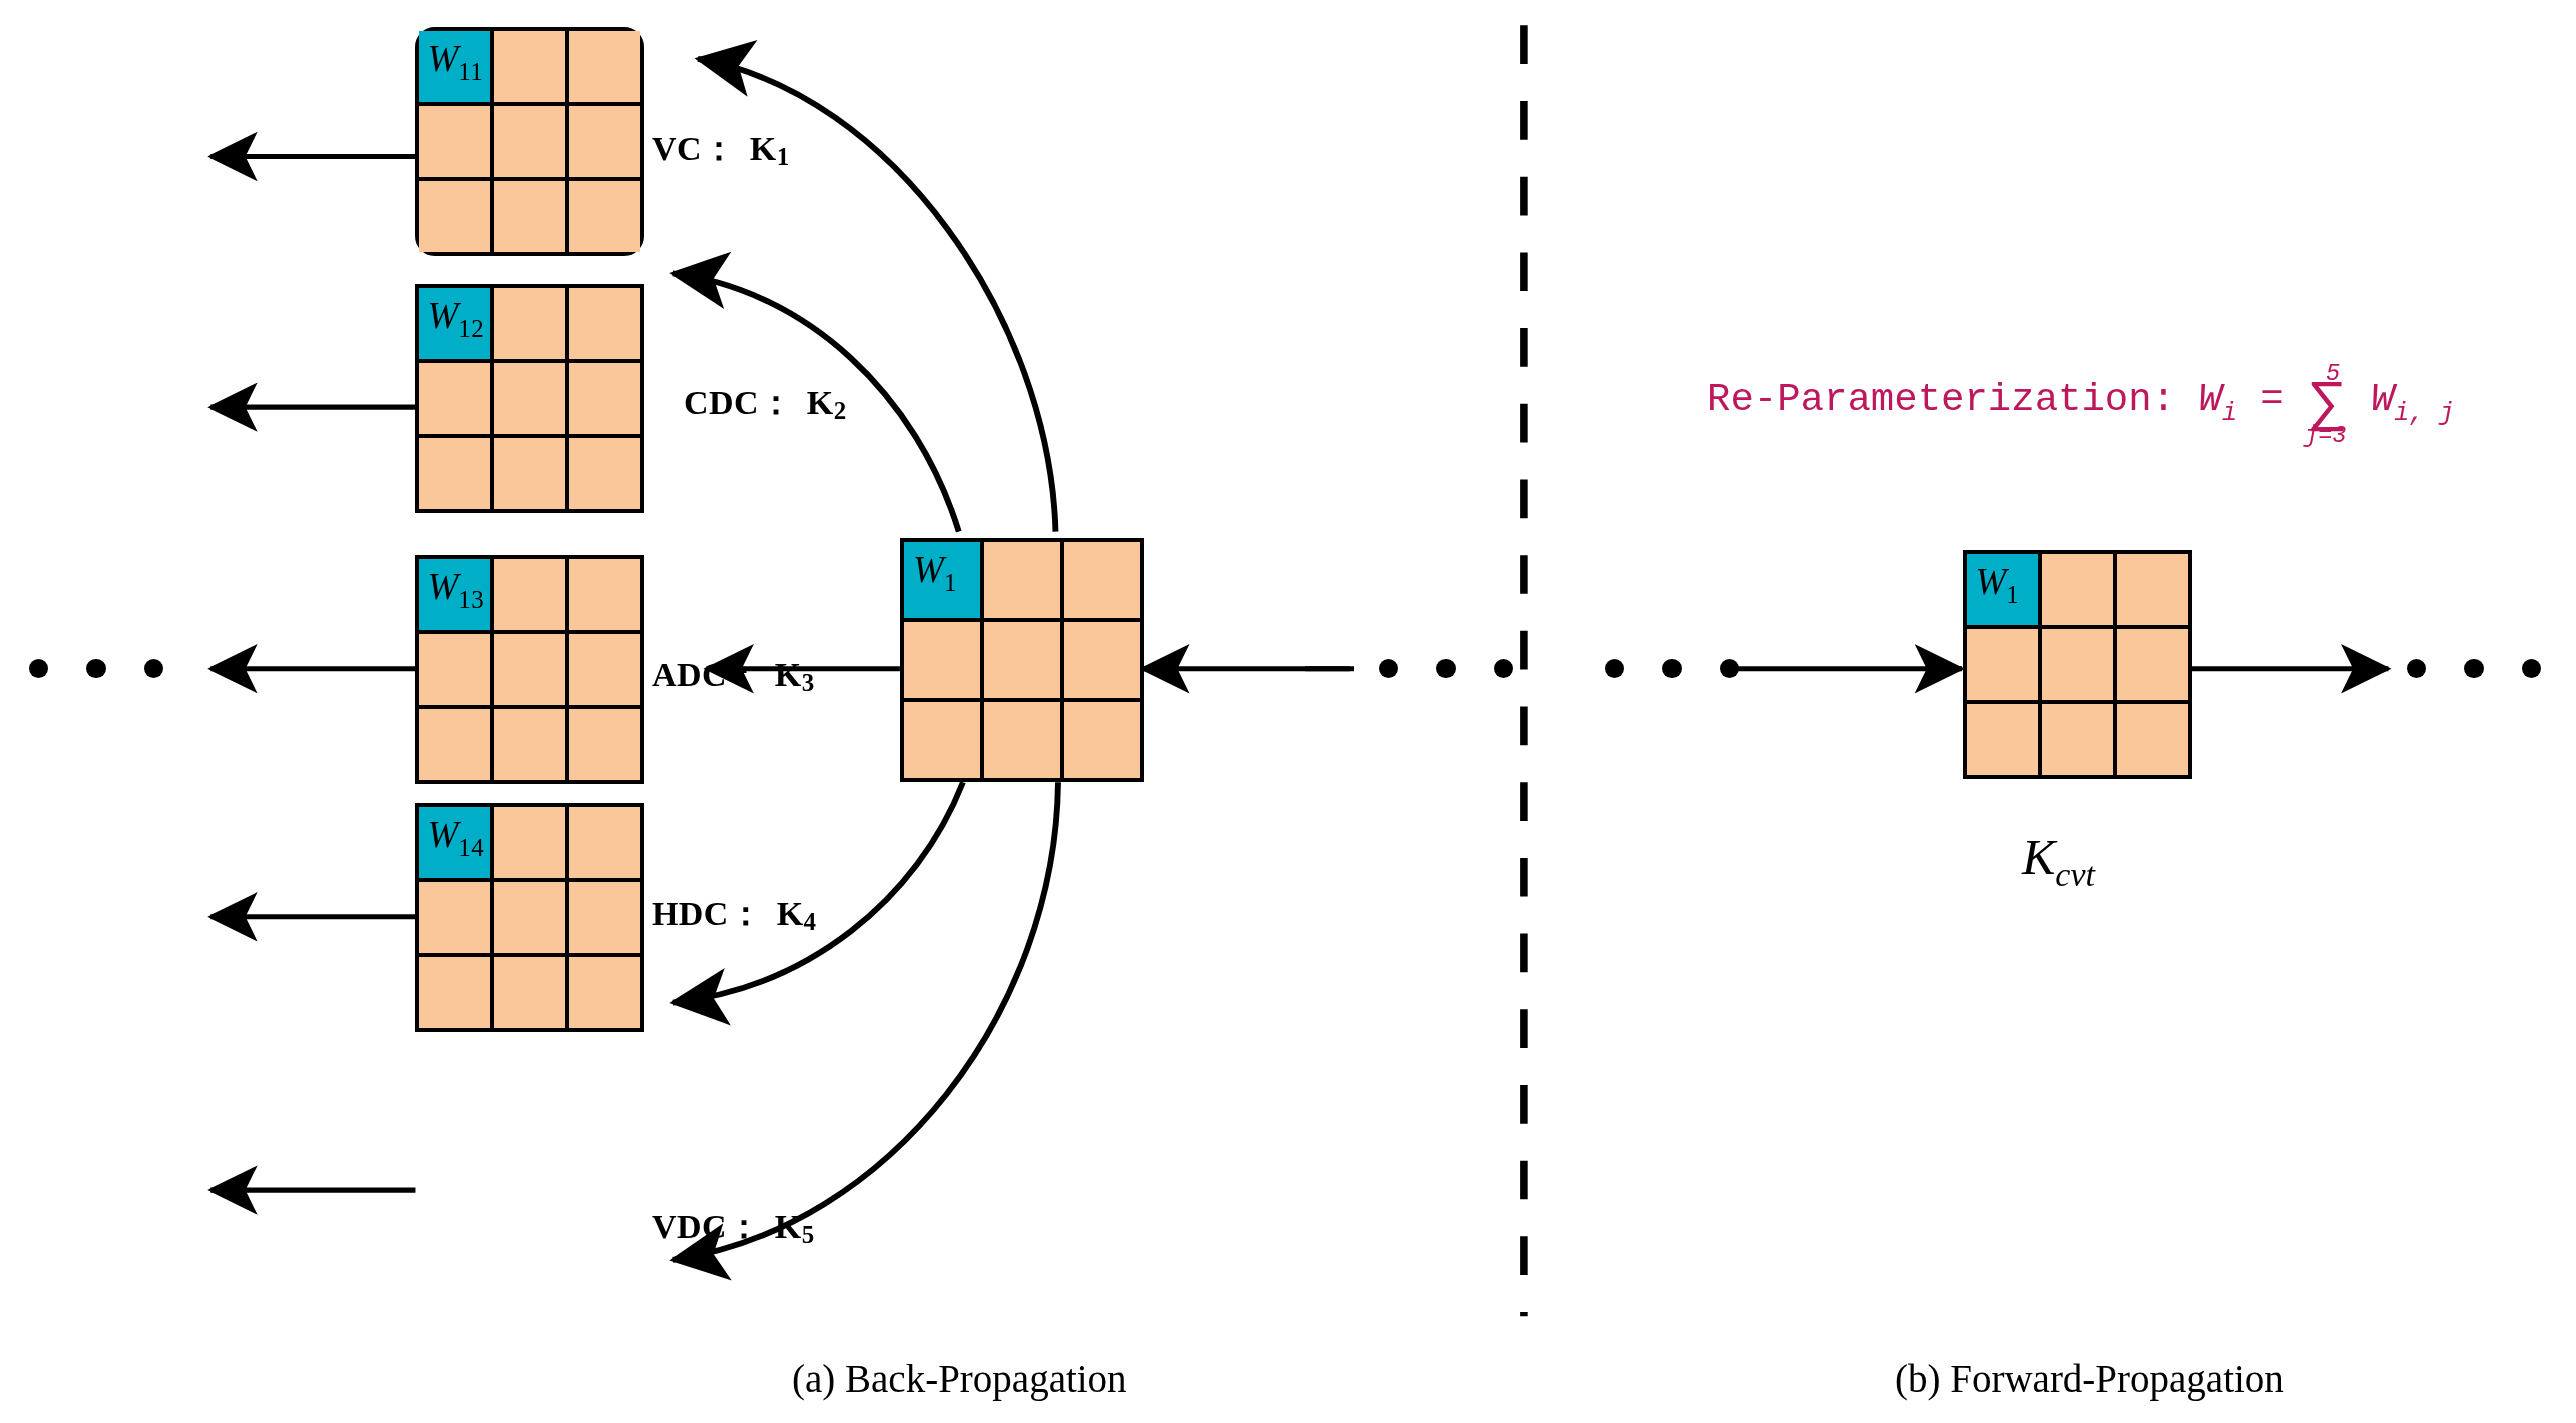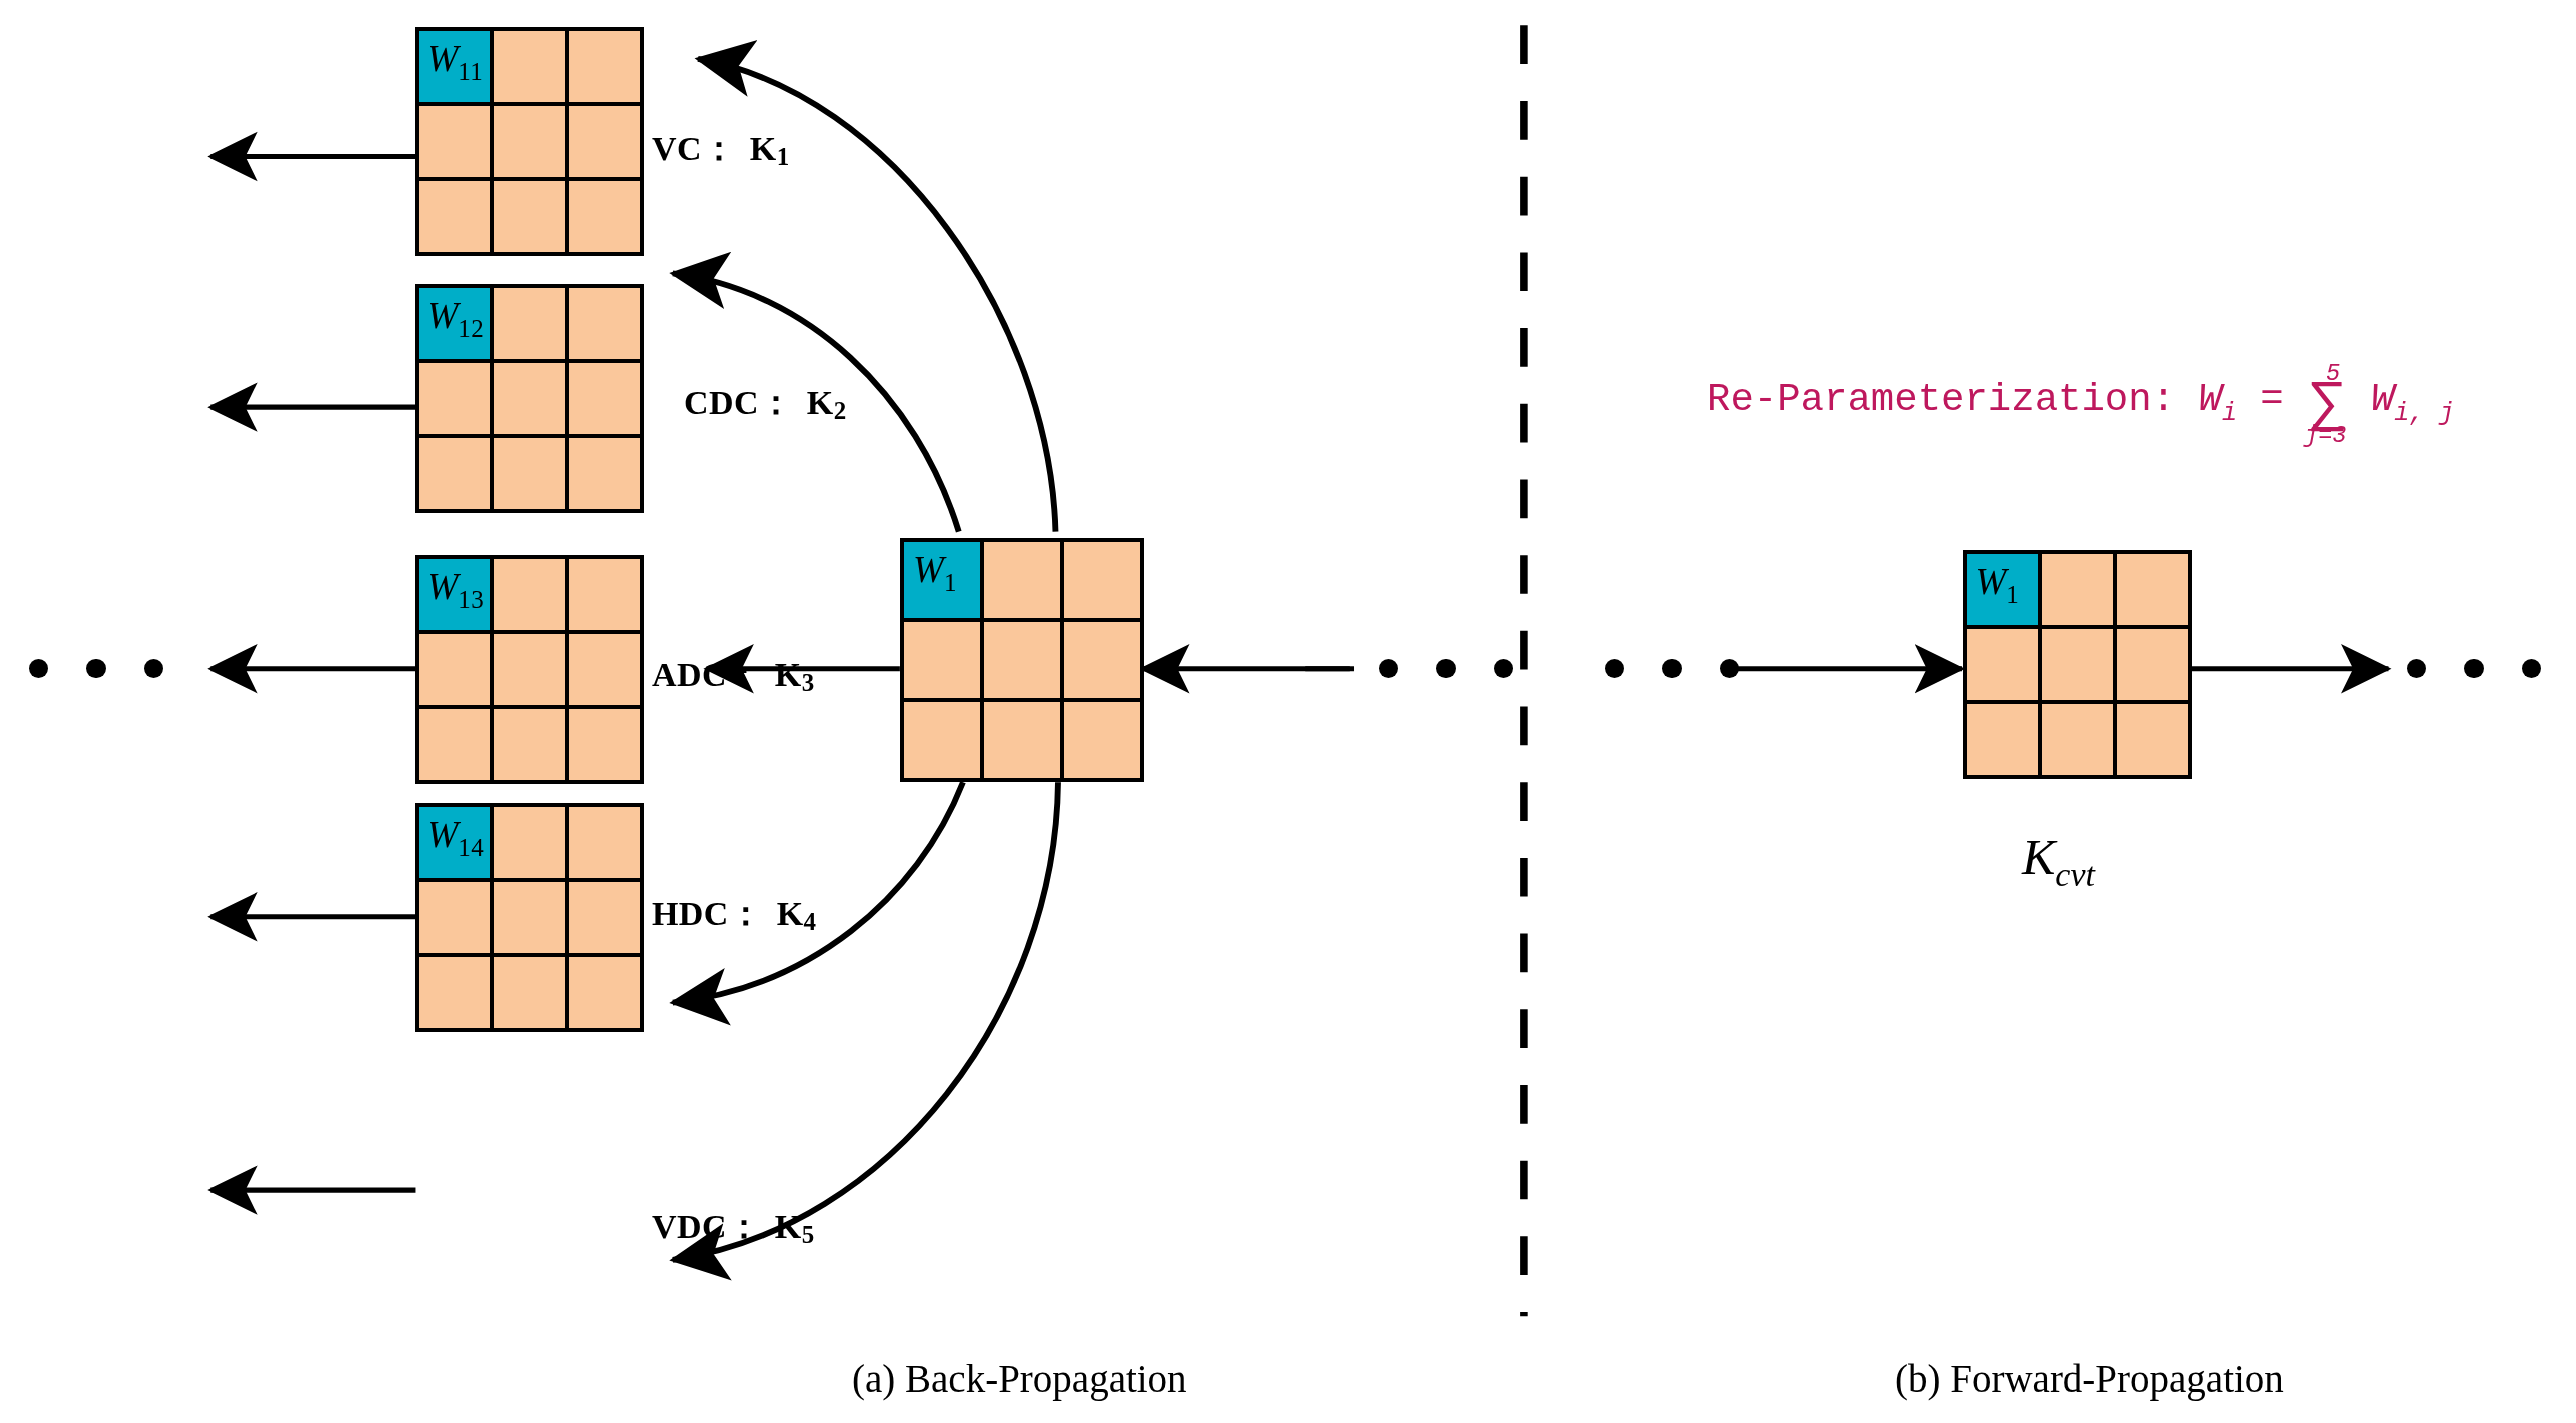--- a/index.html
+++ b/index.html
@@ -190,21 +190,21 @@
 
     <line x1="1552" y1="795" x2="1605" y2="795" stroke="#000000" stroke-width="6"></line>
 
     <line x1="1812" y1="30" x2="1812" y2="1565" stroke="#000000" stroke-width="9" stroke-dasharray="46 44"></line>
 
     <line x1="2060" y1="795" x2="2333" y2="795" stroke="#000000" stroke-width="6" marker-end="url(#ah)"></line>
 
     <line x1="2570" y1="795" x2="2840" y2="795" stroke="#000000" stroke-width="6" marker-end="url(#ah)"></line>
   </svg>
 
-  <div class="grid" style="left:415px; top:27px; width:229px; height:229px;">
+  <div class="grid" style="left:415px; top:27px; width:229px; height:229px;border-radius:20px;">
     <div class="cell hl">
       <span class="cell-label"><i>W</i><span class="sub">11</span></span>
     </div>
     <div class="cell"></div>
     <div class="cell"></div>
     <div class="cell"></div>
     <div class="cell"></div>
     <div class="cell"></div>
     <div class="cell"></div>
     <div class="cell"></div>
@@ -330,18 +330,18 @@
     <div class="cell"></div>
     <div class="cell"></div>
     <div class="cell"></div>
     <div class="cell"></div>
   </div>
 
   <div class="kcvt" style="left:2022px; top:828px;">
     <span>K</span><span class="sub">cvt</span>
   </div>
 
-  <div class="caption" style="left:852px; top:1356px;">(a) Back-Propagation</div>
+  <div class="caption" style="left:792px; top:1356px;">(a) Back-Propagation</div>
 
   <div class="caption" style="left:1895px; top:1356px;">(b) Forward-Propagation</div>
 
 </div>
 
 
 </body></html>

